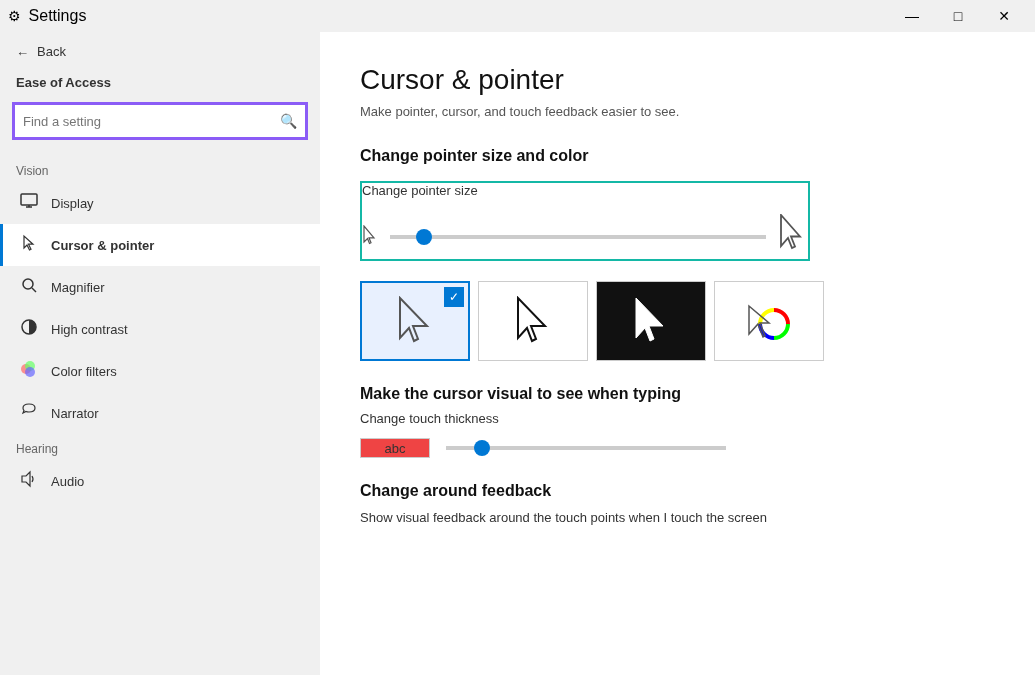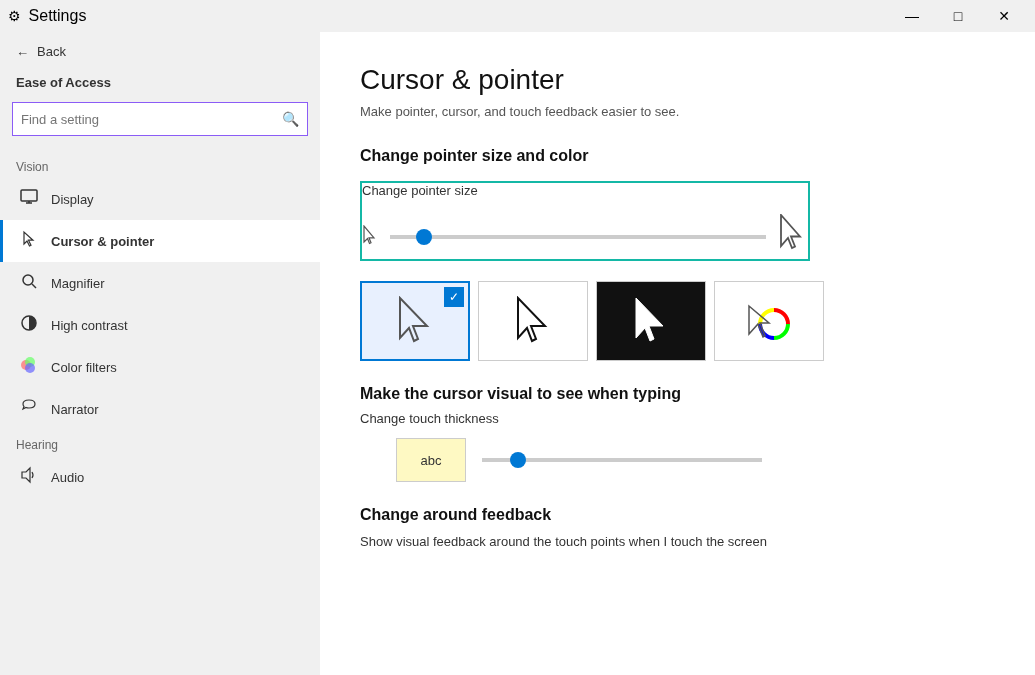--- a/index.html
+++ b/index.html
@@ -28,21 +28,21 @@
       padding-bottom: 16px;
     }
     .sidebar-back {
       display: flex; align-items: center; gap: 8px;
       padding: 12px 16px; cursor: pointer; background: transparent; border: none;
       font-size: 13px; color: #333;
     }
     .sidebar-title { font-size: 13px; font-weight: 600; color: #333; padding: 4px 16px 12px; }
     .search-box {
       margin: 0 12px 16px; display: flex; align-items: center;
-      border: 1px solid #8b5cf6; background: #fff;
+      border: 3px solid #8b5cf6; background: #fff;
     }
     .search-box input {
       flex: 1; border: none; outline: none; padding: 6px 8px; font-size: 13px; background: transparent;
     }
     .search-box-btn {
       width: 32px; height: 32px; border: none; background: transparent;
       cursor: pointer; display: flex; align-items: center; justify-content: center; font-size: 14px;
     }
     .section-label {
       font-size: 12px; color: #666; padding: 8px 16px 4px; font-weight: 400;
@@ -105,23 +105,23 @@
       width: 20px; height: 20px; background: #0078d4;
       display: flex; align-items: center; justify-content: center;
       color: #fff; font-size: 12px;
     }
 
     
     .sub-section-header { font-size: 16px; font-weight: 600; color: #111; margin-bottom: 8px; }
     .thickness-label { font-size: 13px; color: #333; margin-bottom: 12px; }
     .thickness-row { display: flex; align-items: center; gap: 16px; margin-bottom: 24px; }
     .cursor-preview {
-      width: 70px; height: 44px; border: 1px solid #ccc;
+      width: 70px; height: 20px; border: 1px solid #ccc;
       display: flex; align-items: center; justify-content: center;
-      font-size: 13px; color: #333; background: #fef9c3; margin-left: 36px;
+      font-size: 13px; color: #333; background: #ef4444;
     }
     .thickness-slider {
       flex: 1; max-width: 280px; -webkit-appearance: none; appearance: none;
       height: 4px; background: #ccc; outline: none; cursor: pointer;
     }
     .thickness-slider::-webkit-slider-thumb {
       -webkit-appearance: none; appearance: none;
       width: 16px; height: 16px; background: #0078d4; border-radius: 50%; cursor: pointer;
     }
 

